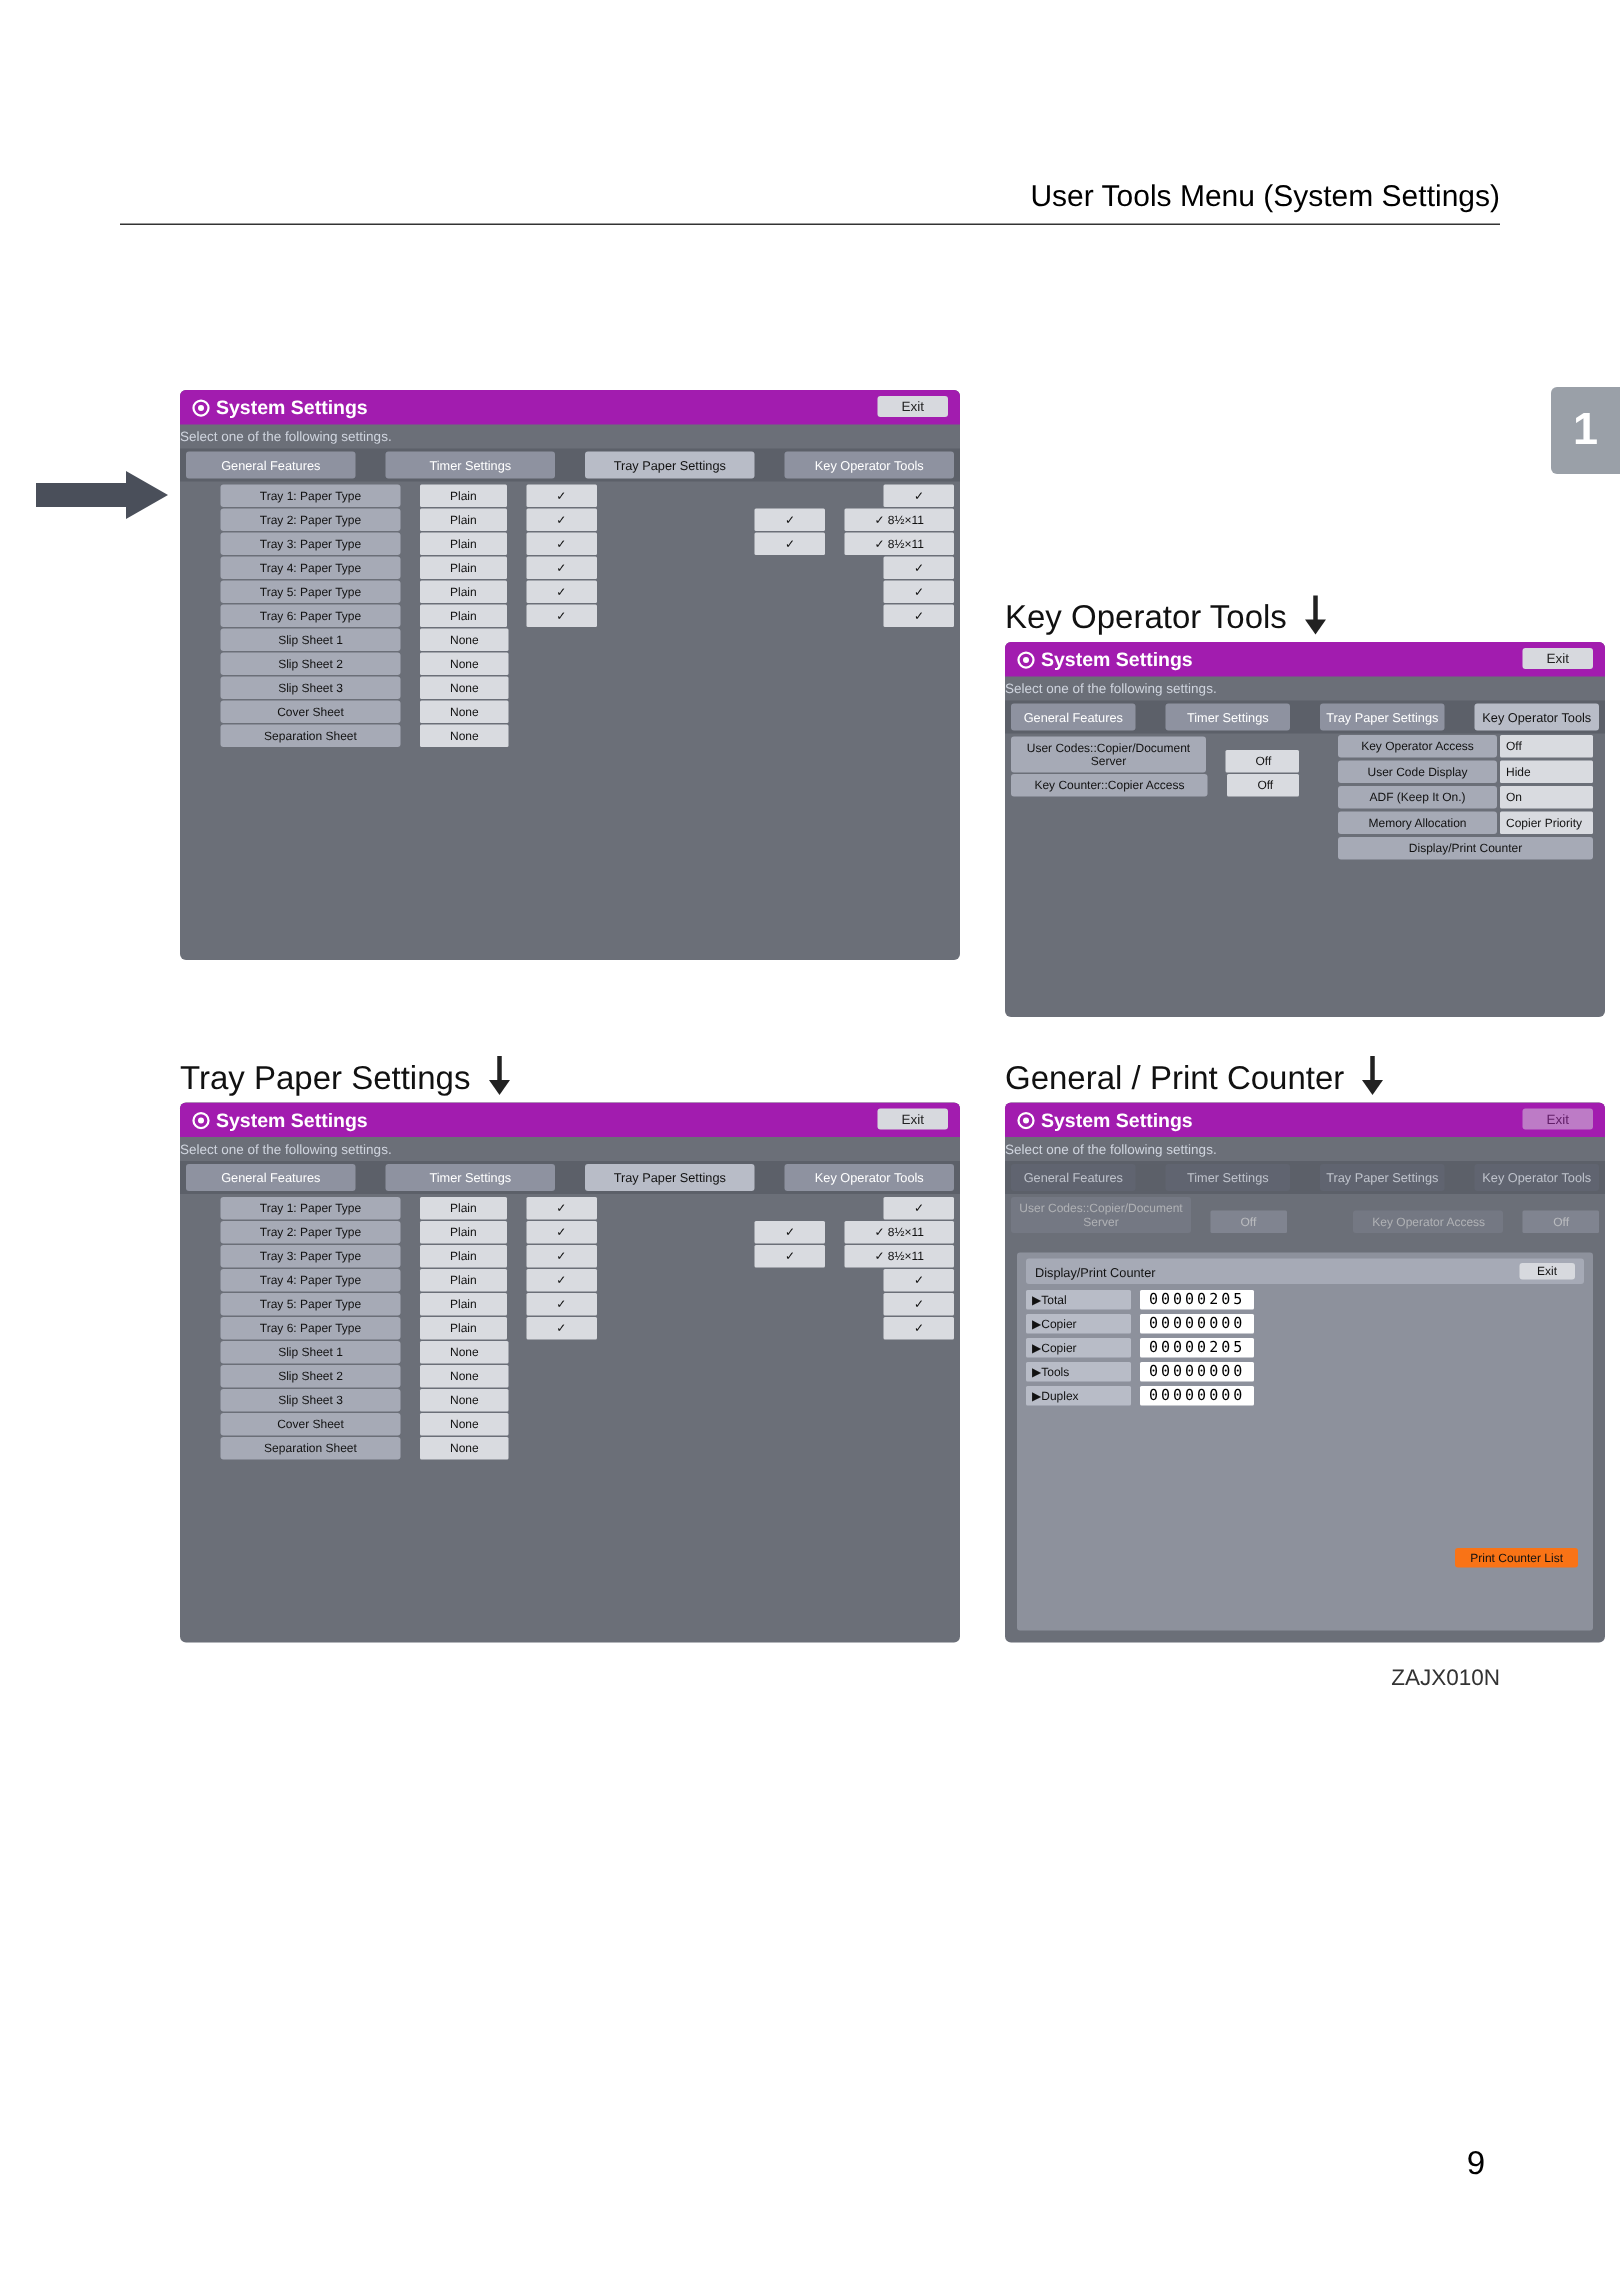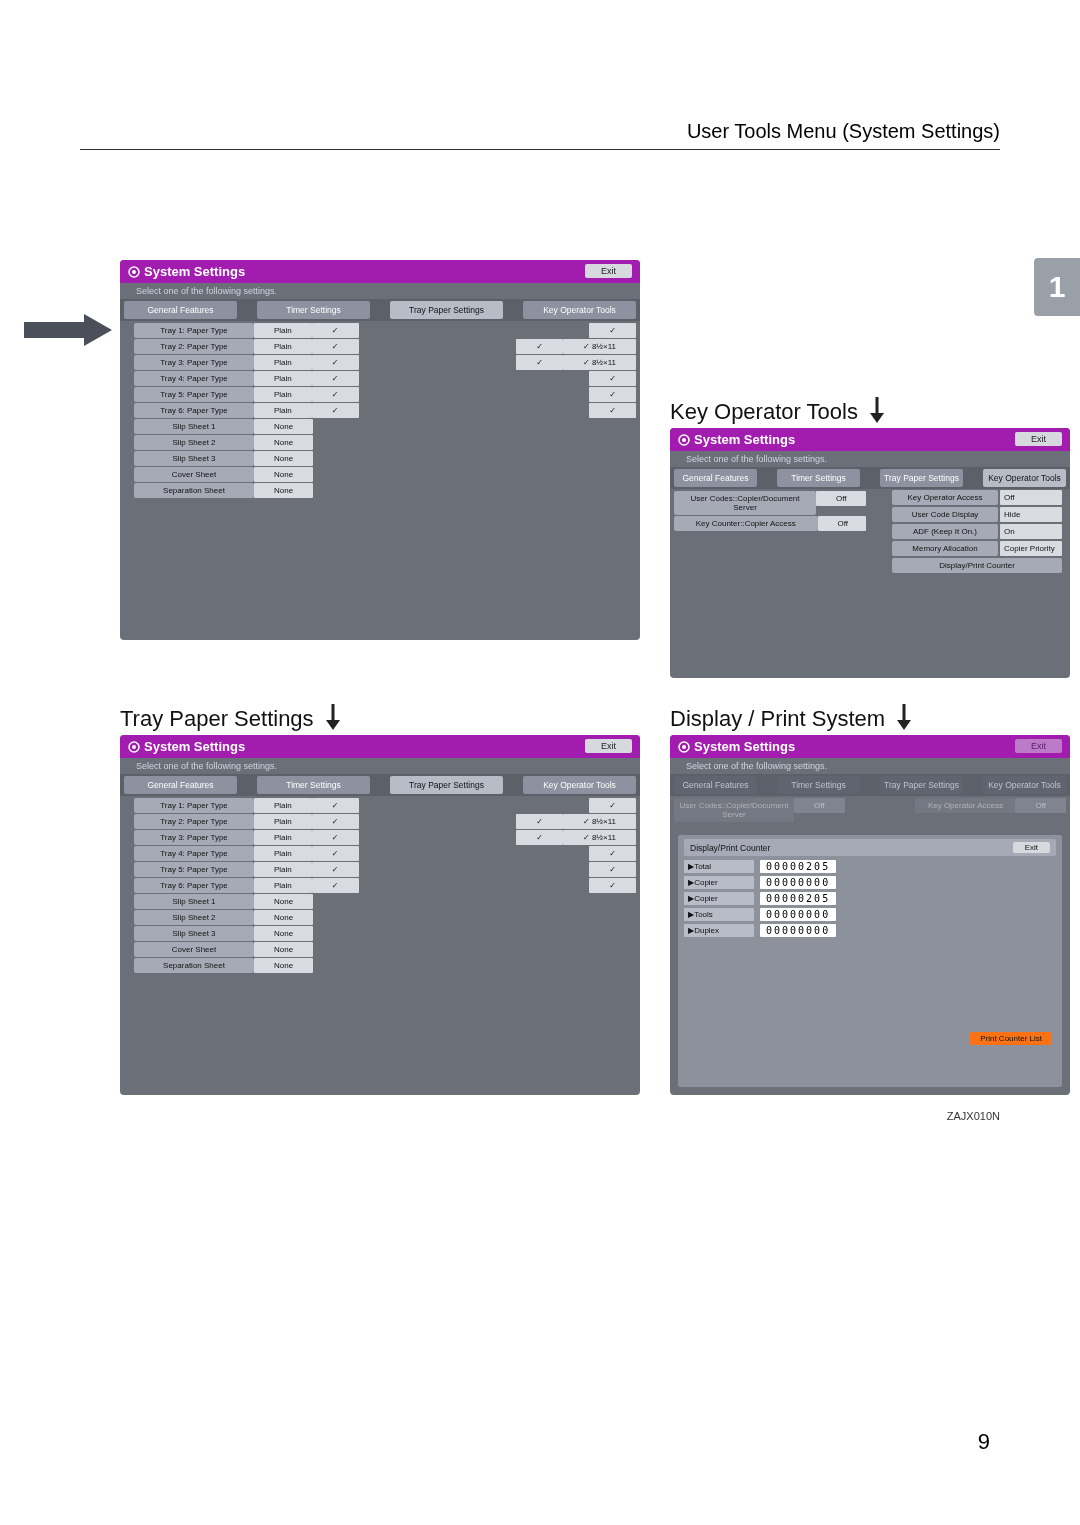--- a/index.html
+++ b/index.html
@@ -39,21 +39,21 @@
   .page-number {
     position: absolute;
     bottom: 70px;
     right: 90px;
     font-size: 22px;
   }
   .zaj {
     position: absolute;
     right: 80px;
     top: 1110px;
-    font-size: 11px;
+    font-size: 15px;
     color: #333;
   }
 
   
   .panel {
     position: absolute;
     background: #6b6f78;
     border-radius: 4px;
     overflow: hidden;
     font-size: 10px;
@@ -66,21 +66,21 @@
     font-size: 13px;
     display: flex;
     align-items: center;
     gap: 4px;
   }
   .panel-title-icon {
     width: 12px; height: 12px;
     display: inline-block;
   }
   .panel-sub {
-    padding: 3px 16px;
+    padding: 3px 0;
     font-size: 9px;
     color: #cfd4de;
   }
   .exit-btn {
     position: absolute;
     top: 4px;
     right: 8px;
     background: #d7d9de;
     color: #222;
     padding: 2px 16px;
@@ -99,23 +99,23 @@
     color: #fff;
     font-size: 8.5px;
     text-align: center;
     padding: 4px 2px;
     border-radius: 2px;
   }
   .tab.active { background: #b8bcc7; color:#111;}
   .rows { padding: 2px 4px; }
   .row {
     display: flex;
-    gap: 0;
+    gap: 13px;
     margin-bottom: 1px;
-    align-items: flex-start;
+    align-items: flex-end;
   }
   .row .lbl {
     width: 120px;
     background: #a6aab6;
     color: #111;
     font-size: 8px;
     padding: 3px 4px;
     border-radius: 2px;
     text-align: center;
   }
@@ -466,21 +466,21 @@
         <div class="kbtn">Memory Allocation</div>
         <div class="kval">Copier Priority</div>
       </div>
       <div class="krow">
         <div class="kbtn">Display/Print Counter</div>
       </div>
     </div>
 </div>
 
 <div class="section-label" style="left:670px;top:702px;">
-  <span>Display / Print System</span>
+  <span>General / Print Counter</span>
   <span class="arrow-down">
     <svg width="26" height="30">
         <line x1="13" y1="2" x2="13" y2="20" stroke="#222" stroke-width="3"></line>
         <polygon points="6,18 20,18 13,28" fill="#222"></polygon>
       </svg>
   </span>
 </div>
 
 <div class="panel dim" style="left:670px;top:735px;width:400px;height:360px;">
   <div class="panel-title">

